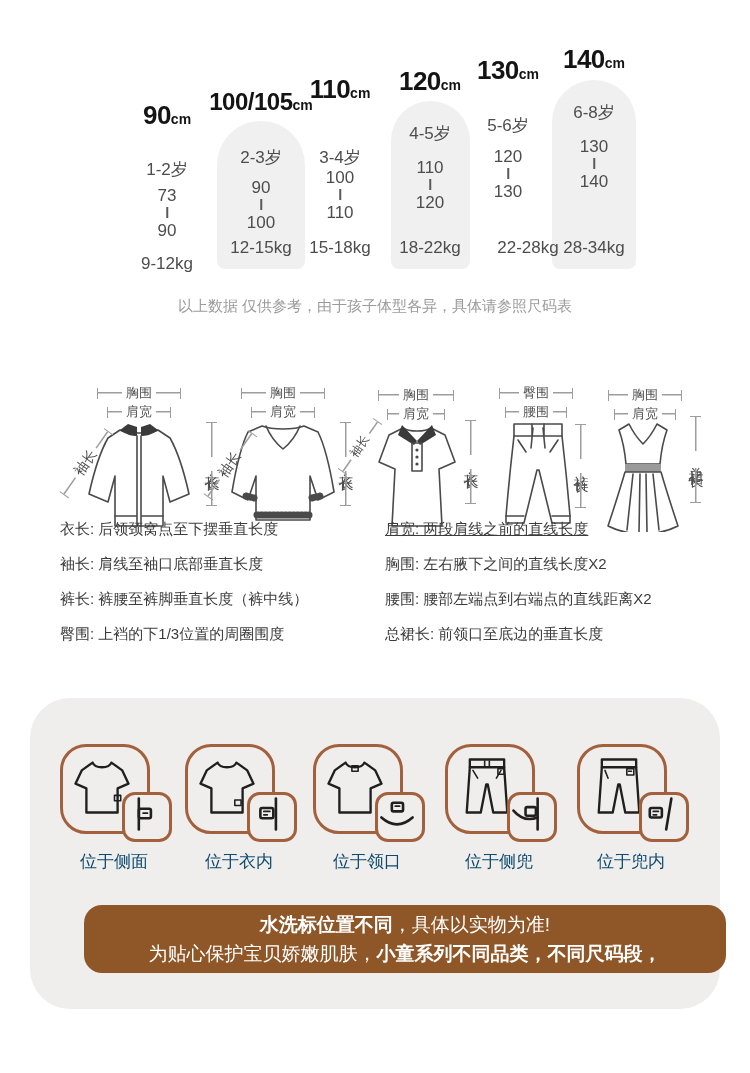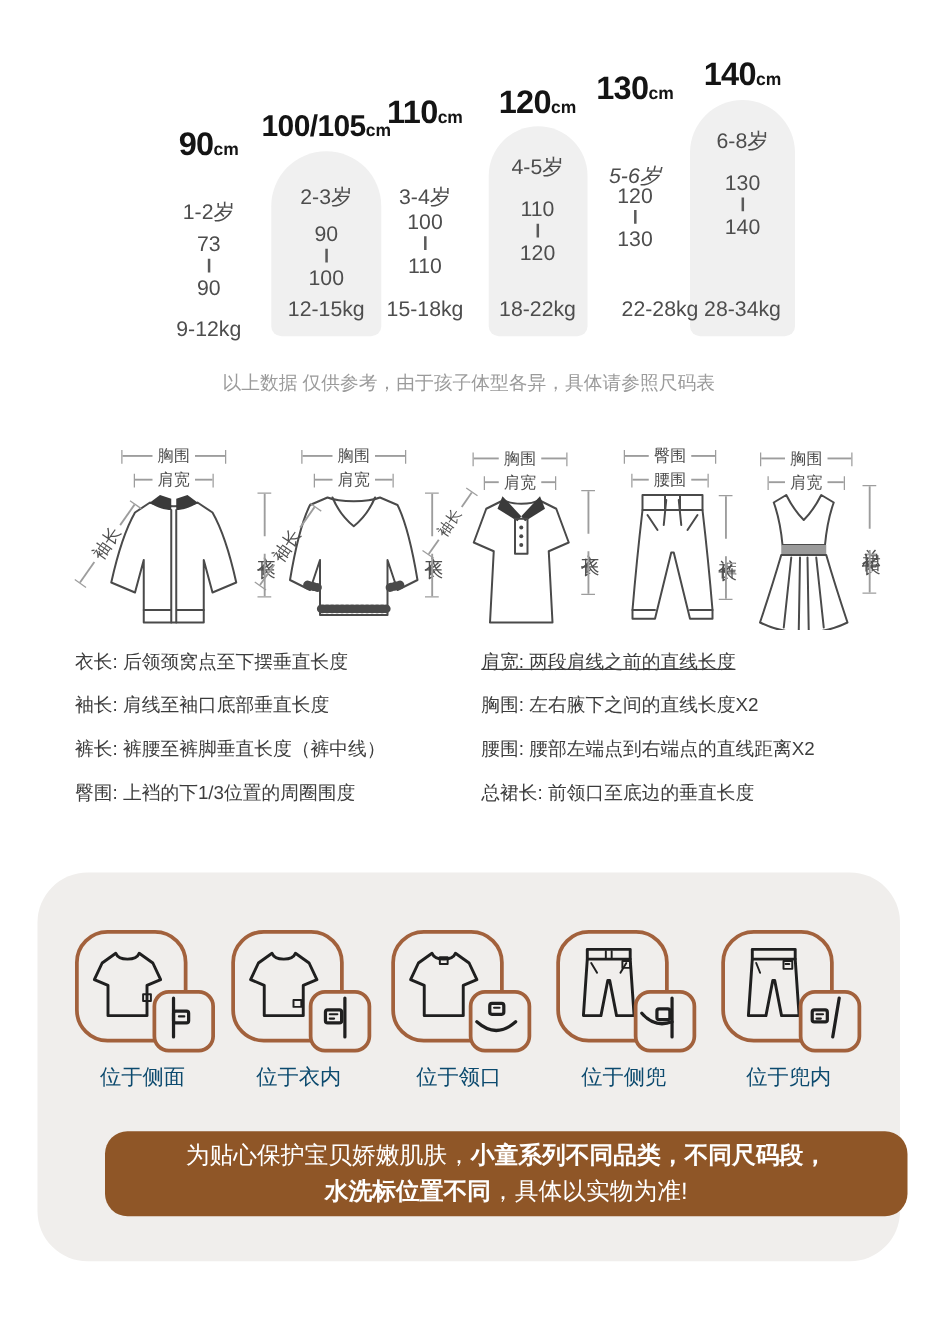--- a/index.html
+++ b/index.html
@@ -15,21 +15,21 @@
   .arch4{left:391px;top:101px;width:79px;height:168px;border-radius:40px 40px 8px 8px;}
   .arch6{left:552px;top:80px;width:84px;height:189px;border-radius:42px 42px 8px 8px;}
   .col{position:absolute;width:120px;text-align:center;}
   .cell{position:absolute;left:0;width:100%;text-align:center;color:#4d4d4d;font-size:17px;line-height:20px;}
   .hdr{position:absolute;left:0;width:100%;text-align:center;color:#141414;font-weight:700;white-space:nowrap;}
   .hdr .num{font-size:26px;letter-spacing:-0.5px;}
   .hdr .unit{font-size:14px;font-weight:700;}
   .vbar{position:absolute;width:1.5px;height:11px;background:#5a5a5a;left:50%;transform:translateX(-50%);}
   .note{position:absolute;left:0;top:297px;width:100%;text-align:center;color:#9b9b9b;font-size:15px;}
   
-  .diagrams{position:absolute;left:0;top:344px;width:750px;height:168px;}
+  .diagrams{position:absolute;left:0;top:372px;width:750px;height:168px;}
   .gwrap{position:absolute;}
   .gsvg{position:absolute;}
   .gsvg path,.gsvg line,.gsvg rect{fill:none;stroke:#4a4a4a;stroke-width:1.6;stroke-linejoin:round;stroke-linecap:round;}
   .gsvg .fillD{fill:#3a3a3a;stroke:none;}
   .gsvg .fillG{fill:#9a9a9a;stroke:none;}
   .gsvg .rib{stroke-dasharray:1.4 2.6;stroke-width:7;}
   .dimh{position:absolute;display:flex;align-items:center;color:#4f4f4f;font-size:13px;white-space:nowrap;gap:4px;}
   .dimh::before{content:"";height:11px;flex:1;border-left:1.5px solid #9d9d9d;background:linear-gradient(#9d9d9d,#9d9d9d) center/100% 1.5px no-repeat;}
   .dimh::after{content:"";height:11px;flex:1;border-right:1.5px solid #9d9d9d;background:linear-gradient(#9d9d9d,#9d9d9d) center/100% 1.5px no-repeat;}
   .dimv{position:absolute;display:flex;flex-direction:column;align-items:center;color:#4f4f4f;font-size:15px;}
@@ -93,21 +93,21 @@
     <div class="hdr" style="top:66px;"><span class="num">120</span><span class="unit">cm</span></div>
     <div class="cell" style="top:124px;">4-5岁</div>
     <div class="cell" style="top:158px;">110</div>
     <div class="vbar" style="top:179px;"></div>
     <div class="cell" style="top:193px;">120</div>
     <div class="cell" style="top:238px;">18-22kg</div>
   </div>
 
   <div class="col" style="left:448px;top:0;">
     <div class="hdr" style="top:55px;"><span class="num">130</span><span class="unit">cm</span></div>
-    <div class="cell" style="top:131px;font-style:italic;">5-6岁</div>
+    <div class="cell" style="top:116px;">5-6岁</div>
     <div class="cell" style="top:147px;">120</div>
     <div class="vbar" style="top:168px;"></div>
     <div class="cell" style="top:182px;">130</div>
     <div class="cell" style="top:238px;padding-left:20px;">22-28kg</div>
   </div>
 
   <div class="col" style="left:534px;top:0;">
     <div class="hdr" style="top:44px;"><span class="num">140</span><span class="unit">cm</span></div>
     <div class="cell" style="top:103px;">6-8岁</div>
     <div class="cell" style="top:137px;">130</div>
@@ -323,16 +323,16 @@
       <svg class="wsvg" width="38" height="38" viewBox="0 0 44 44">
           <path d="M34,4 L28,40"></path>
           <rect x="9" y="15" width="14" height="11" rx="2"></rect>
           <path class="thin" d="M13,19 L19,19 M13,23 L17,23"></path>
         </svg>
     </div>
     <div class="wcap">位于兜内</div>
   </div>
 
   <div class="banner">
+    <div><span class="b">水洗标位置不同</span><span>，具体以实物为准!</span></div>
     <div><span>为贴心保护宝贝娇嫩肌肤，</span><span class="b">小童系列不同品类，不同尺码段，</span></div>
-    <div><span class="b">水洗标位置不同</span><span>，具体以实物为准!</span></div>
   </div>
 </div>
 
 </body></html>

